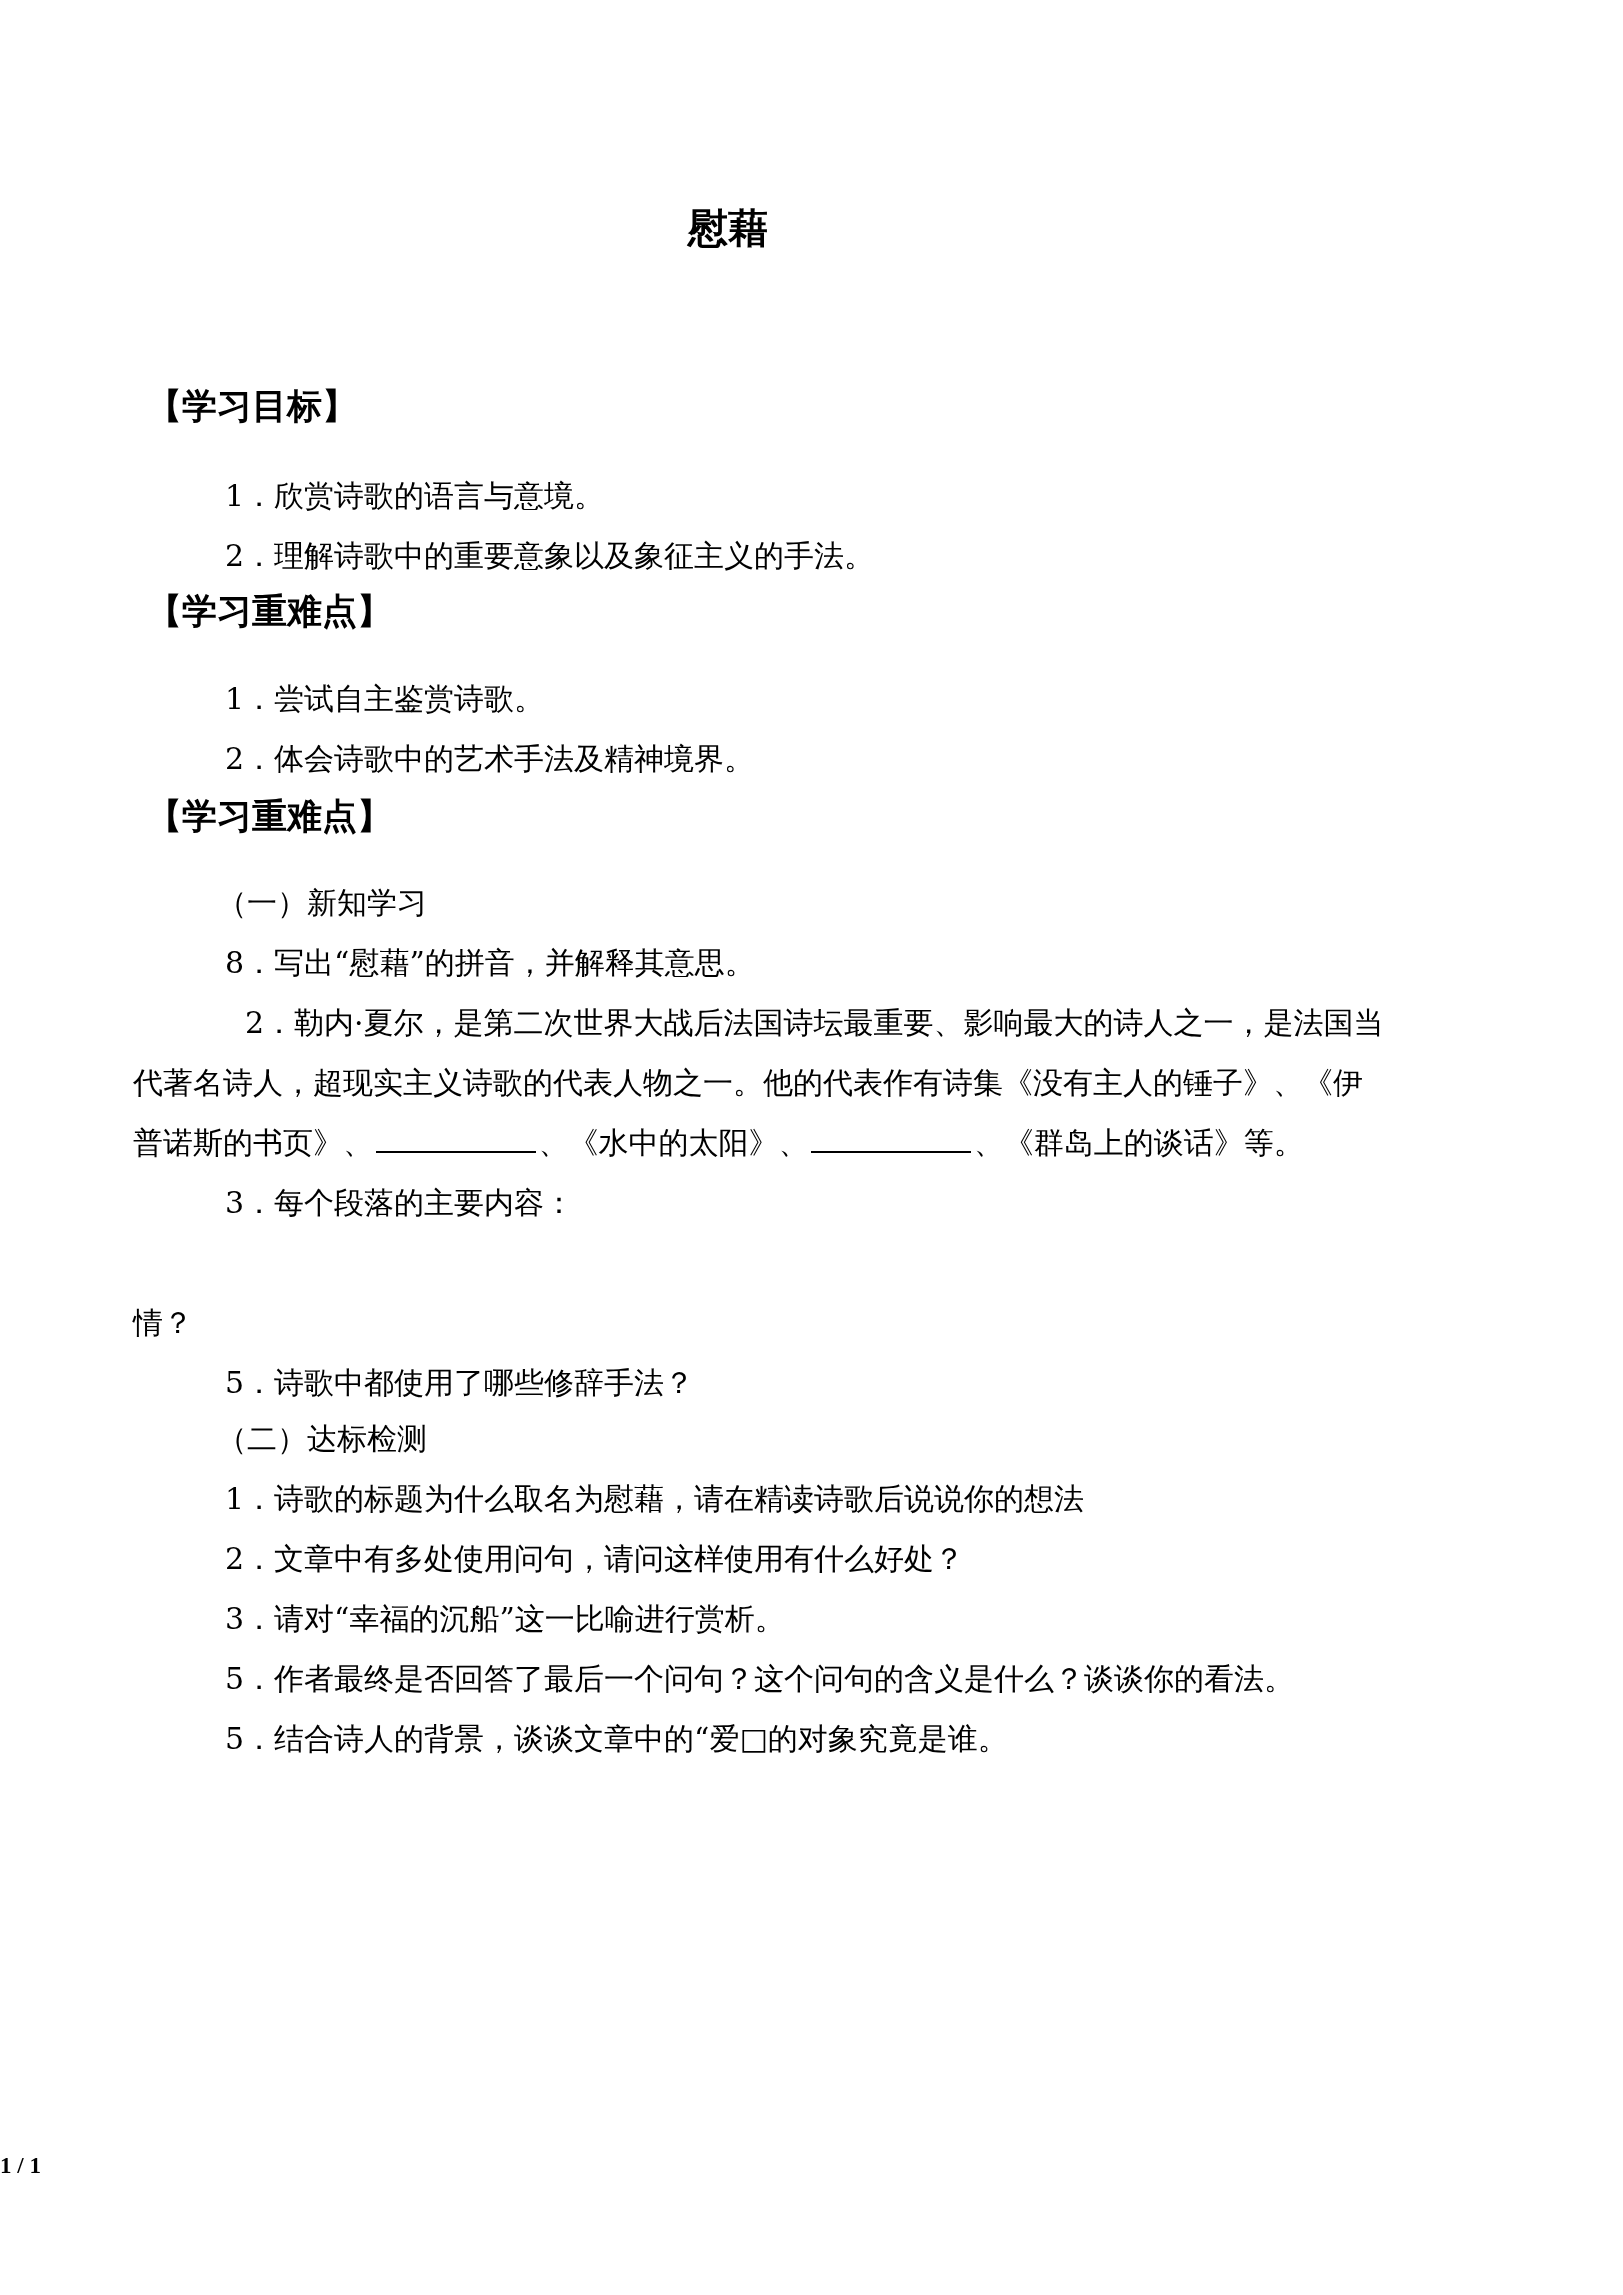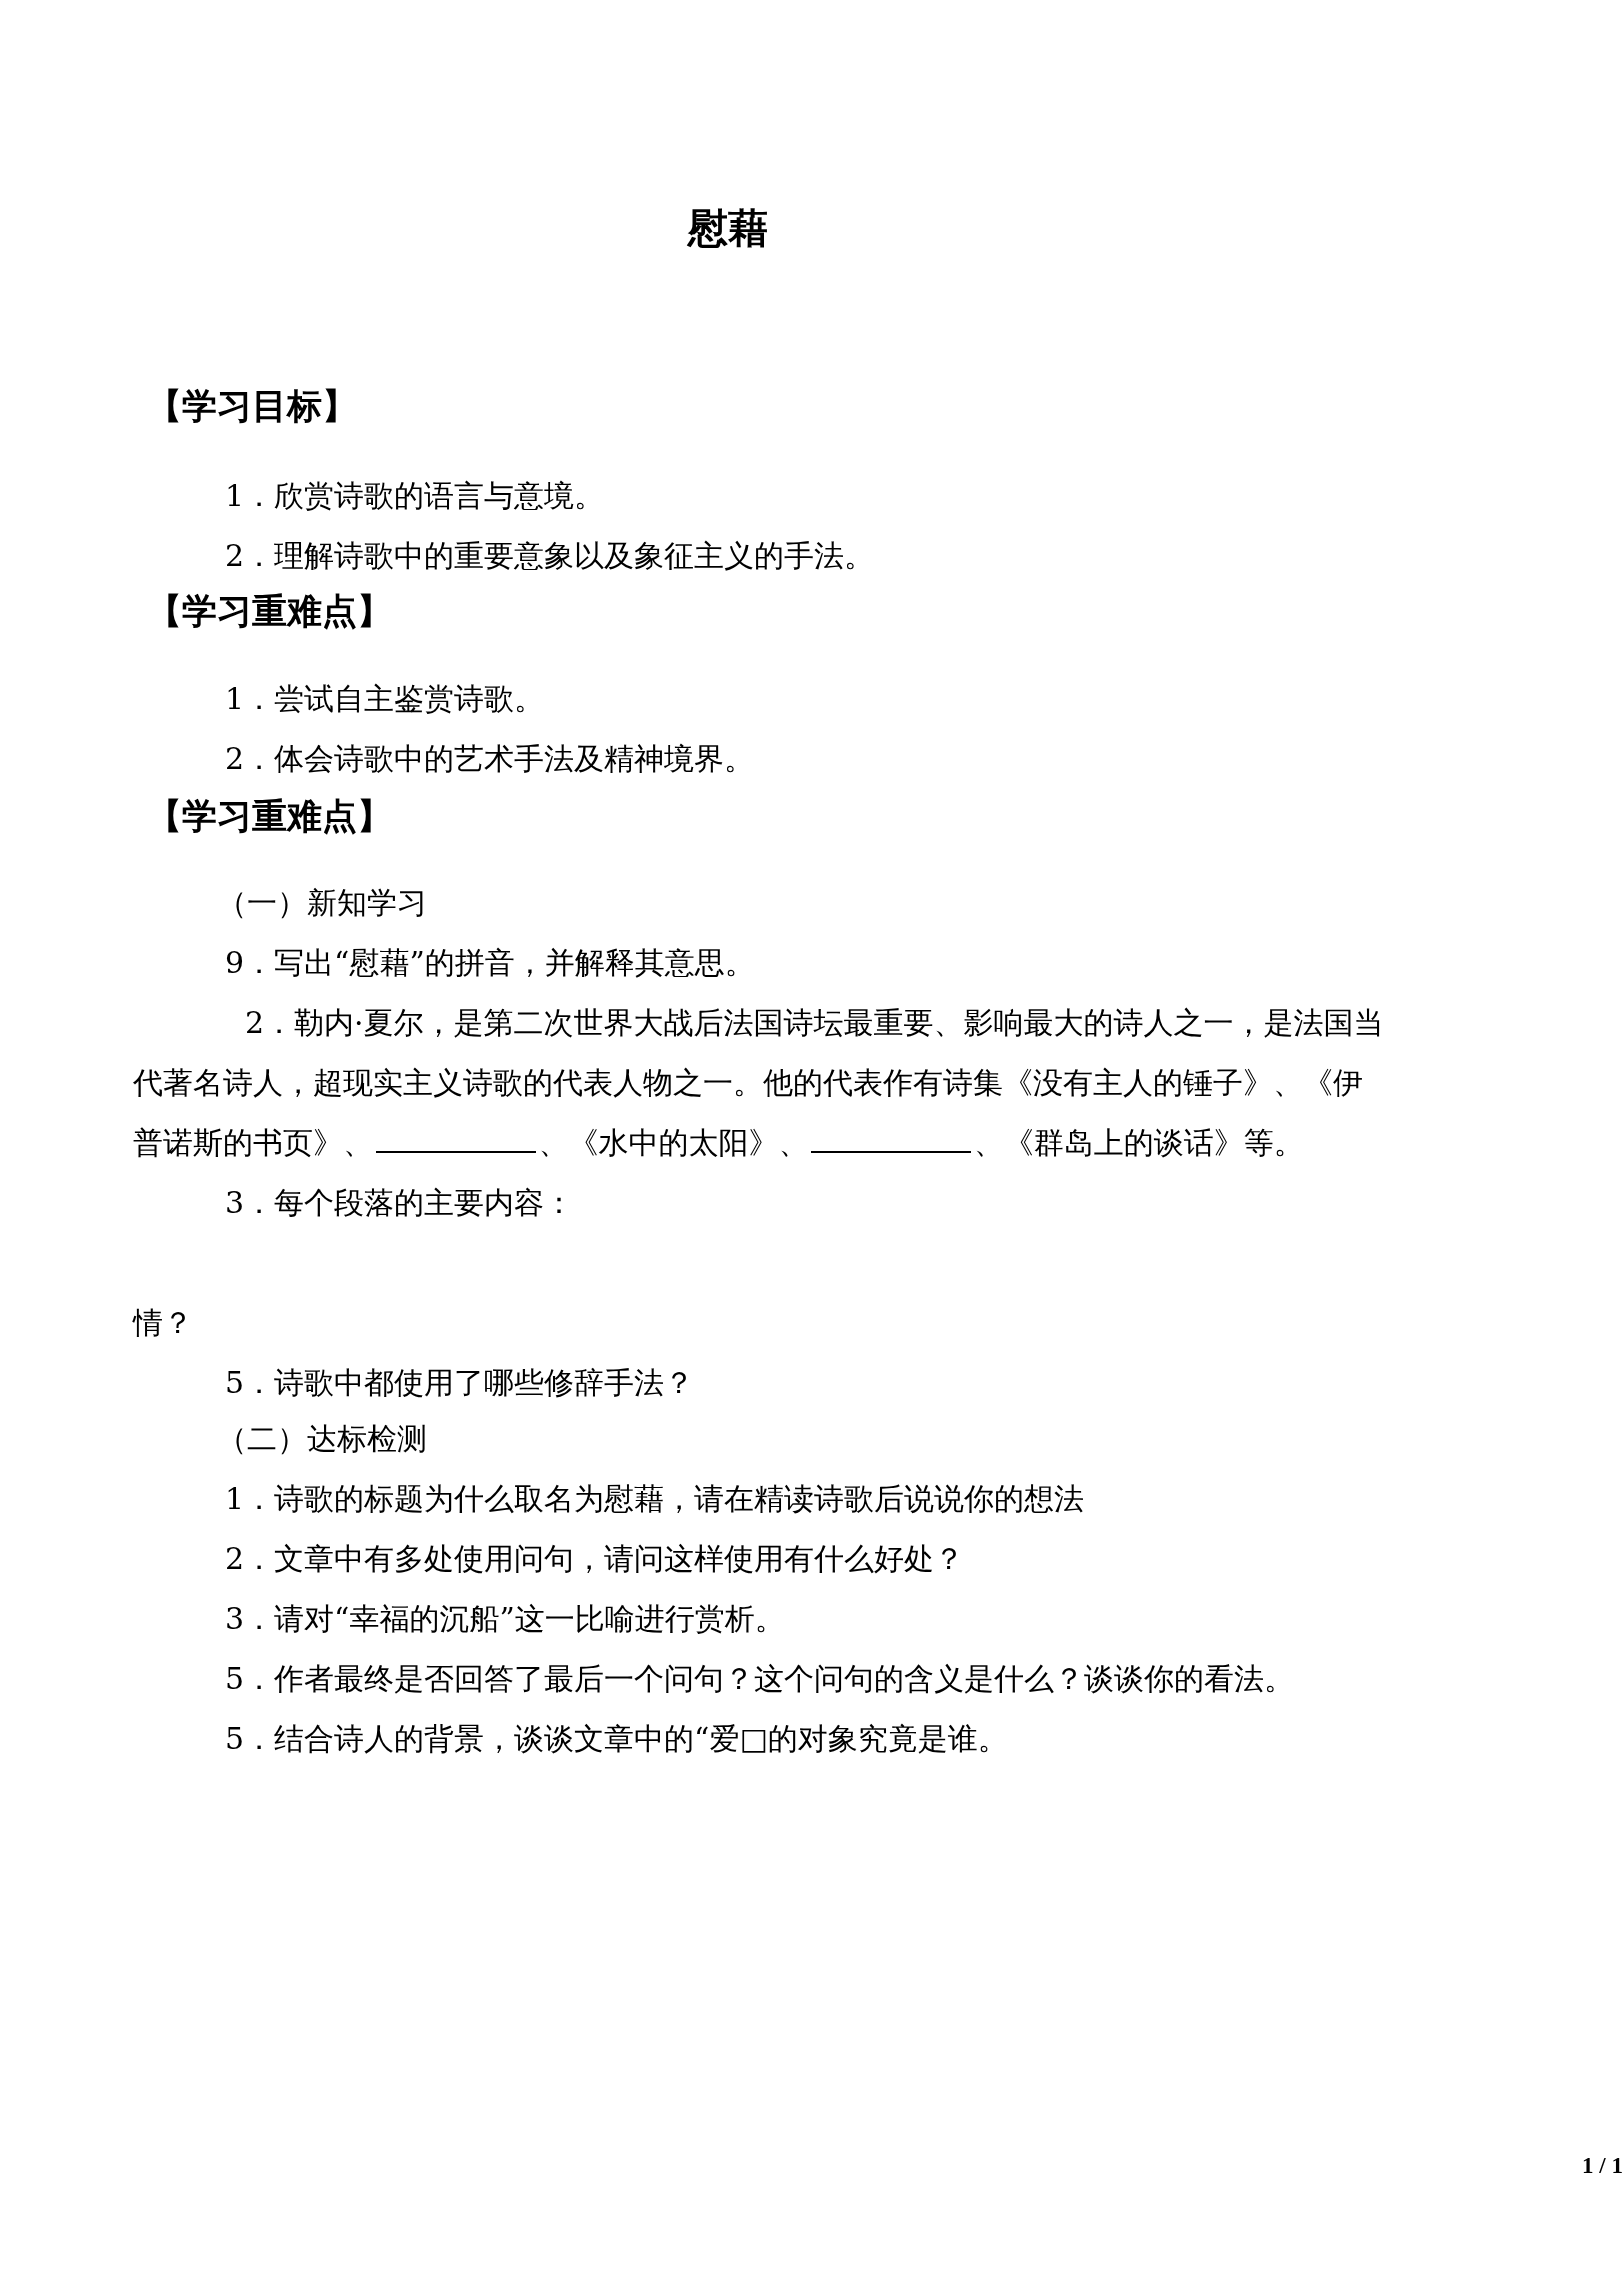--- a/index.html
+++ b/index.html
@@ -56,21 +56,21 @@
       border-bottom: 2px solid #000;
       height: 23px;
       vertical-align: baseline;
       margin: 0 2.7px;
     }
     .page-number {
       position: absolute;
       top: 2154px;
       left: 0;
       width: 1623px;
-      text-align: right;
+      text-align: left;
       font-size: 23px;
       font-weight: bold;
       font-family: "Liberation Serif", serif;
       line-height: 1;
     }
   </style>
 </head>
 <body>
 
 <div class="page">
@@ -81,21 +81,21 @@
   <div class="line indent" style="top:481px;">1．欣赏诗歌的语言与意境。</div>
   <div class="line indent" style="top:541px;">2．理解诗歌中的重要意象以及象征主义的手法。</div>
 
   <div class="section-heading" style="top:594px;">【学习重难点】</div>
   <div class="line indent" style="top:684px;">1．尝试自主鉴赏诗歌。</div>
   <div class="line indent" style="top:744px;">2．体会诗歌中的艺术手法及精神境界。</div>
 
   <div class="section-heading" style="top:799px;">【学习重难点】</div>
 
   <div class="line indent-sub" style="top:888px;">（一）新知学习</div>
-  <div class="line indent" style="top:948px;">9．写出“慰藉”的拼音，并解释其意思。</div>
+  <div class="line indent" style="top:948px;">8．写出“慰藉”的拼音，并解释其意思。</div>
 
   <div class="line indent" style="top:1008px;margin-left:20px;">2．勒内·夏尔，是第二次世界大战后法国诗坛最重要、影响最大的诗人之一，是法国当</div>
   <div class="line flush" style="top:1068px;">代著名诗人，超现实主义诗歌的代表人物之一。他的代表作有诗集《没有主人的锤子》、《伊</div>
   <div class="line flush" style="top:1128px;">
     <span>普诺斯的书页》、</span><span class="blank"></span><span>、《水中的太阳》、</span><span class="blank"></span><span>、《群岛上的谈话》等。</span>
   </div>
 
   <div class="line indent" style="top:1188px;">3．每个段落的主要内容：</div>
 
   <div class="line flush" style="top:1308px;">情？</div>

